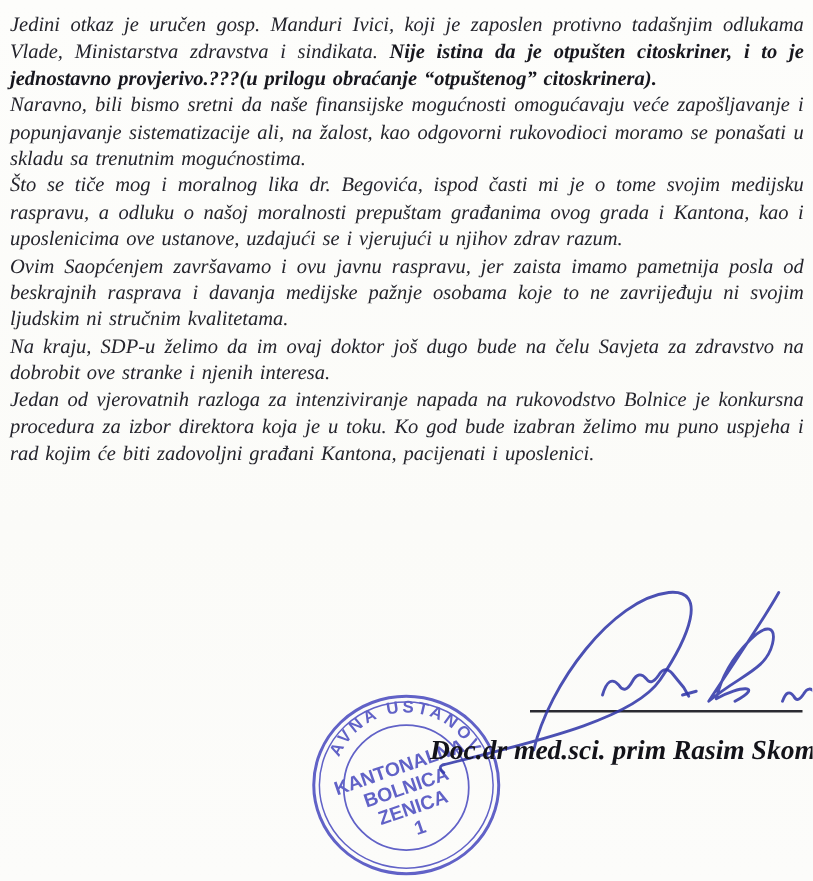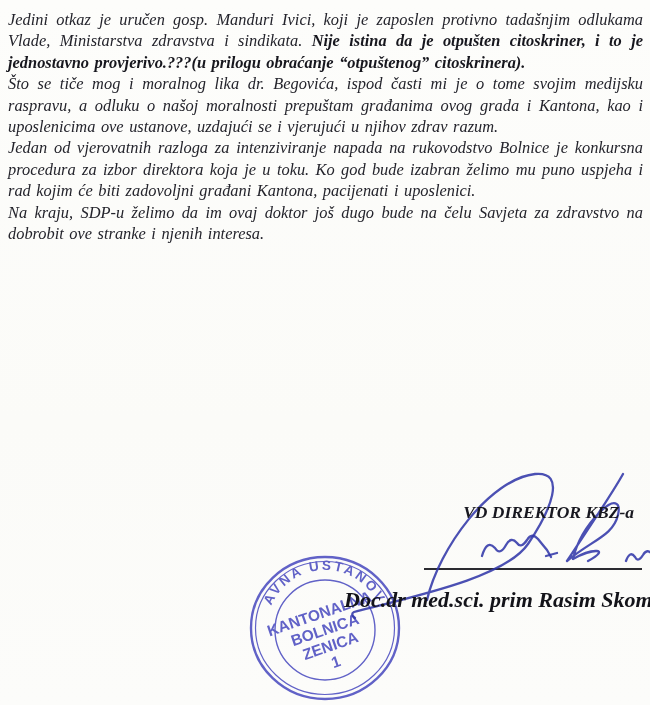--- a/index.html
+++ b/index.html
@@ -78,26 +78,27 @@
     font-weight: bold;
   }
 </style>
 </head>
 <body>
 
 <div class="scan-page">
 
   <div class="doc-text">
       <p><span>Jedini otkaz je uručen gosp. Manduri Ivici, koji je zaposlen protivno tadašnjim odlukama Vlade, Ministarstva zdravstva i sindikata. </span><span class="bold">Nije istina da je otpušten citoskriner, i to je jednostavno provjerivo.???(u prilogu obraćanje “otpuštenog” citoskrinera).</span></p>
+      <p><span>Naravno, bili bismo sretni da naše finansijske mogućnosti omogućavaju veće zapošljavanje i popunjavanje sistematizacije ali, na žalost, kao odgovorni rukovodioci moramo se ponašati u skladu sa trenutnim mogućnostima.</span></p>
       <p><span>Što se tiče mog i moralnog lika dr. Begovića, ispod časti mi je o tome svojim medijsku raspravu, a odluku o našoj moralnosti prepuštam građanima ovog grada i Kantona, kao i uposlenicima ove ustanove, uzdajući se i vjerujući u njihov zdrav razum.</span></p>
+      <p><span>Ovim Saopćenjem završavamo i ovu javnu raspravu, jer zaista imamo pametnija posla od beskrajnih rasprava i davanja medijske pažnje osobama koje to ne zavrijeđuju ni svojim ljudskim ni stručnim kvalitetama.</span></p>
+      <p><span>Na kraju, SDP-u želimo da im ovaj doktor još dugo bude na čelu Savjeta za zdravstvo na dobrobit ove stranke i njenih interesa.</span></p>
       <p><span>Jedan od vjerovatnih razloga za intenziviranje napada na rukovodstvo Bolnice je konkursna procedura za izbor direktora koja je u toku. Ko god bude izabran želimo mu puno uspjeha i rad kojim će biti zadovoljni građani Kantona, pacijenati i uposlenici.</span></p>
-      <p><span>Na kraju, SDP-u želimo da im ovaj doktor još dugo bude na čelu Savjeta za zdravstvo na dobrobit ove stranke i njenih interesa.</span></p>
     </div>
 
-  <div class="sig-title">VD DIREKTOR KBZ-a</div>
 
   <svg class="signature-svg" viewBox="0 0 320 175" aria-hidden="true">
     <path d="M 97 140 C 109 88, 160 19, 205 14 C 237 11, 221 50, 198 84 C 176 116, 95 134, 24 152 q -4 2 1 6"></path>
     <path d="M 152 96 q 5 -17 13 -8 q 5 8 11 -3 q 5 -9 11 -2 q 4 6 10 -3 q 5 -8 11 -1 q 4 5 9 11 l 4 7"></path>
     <path d="M 216 96 l 11 -3"></path>
     <path d="M 293 14 C 282 34, 256 72, 237 101 C 262 80, 283 76, 288 55 C 291 42, 284 38, 270 52 C 252 70, 246 86, 243 99 C 262 88, 282 88, 258 101"></path>
     <path d="M 296 101 q 4 -11 9 -4 q 3 6 8 -2 q 4 -7 9 -1 l 2 6"></path>
   </svg>
 
   <div class="sig-line"></div>

